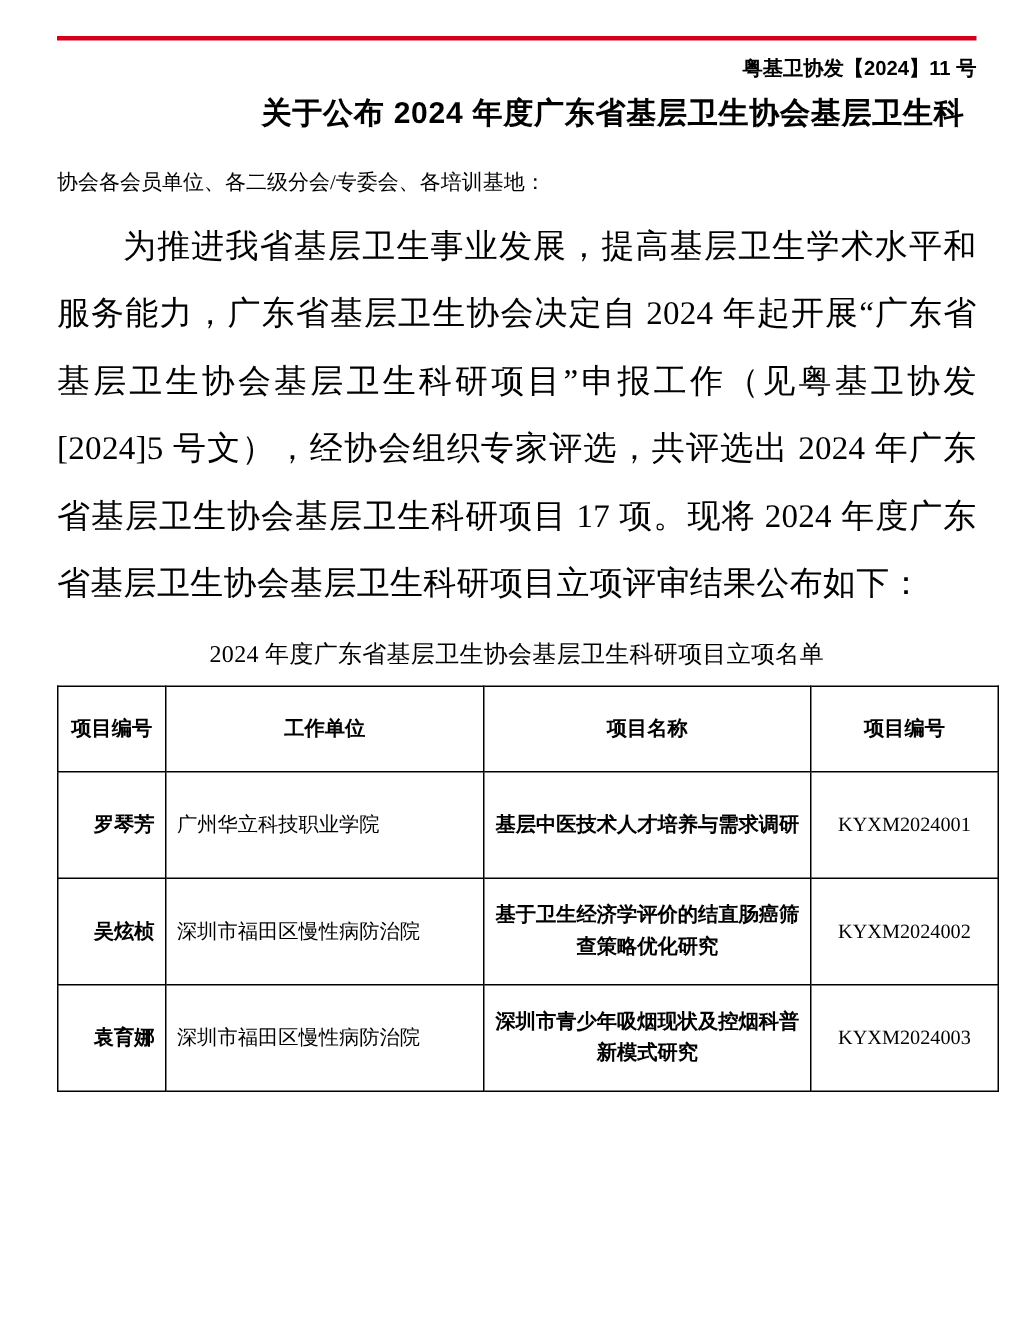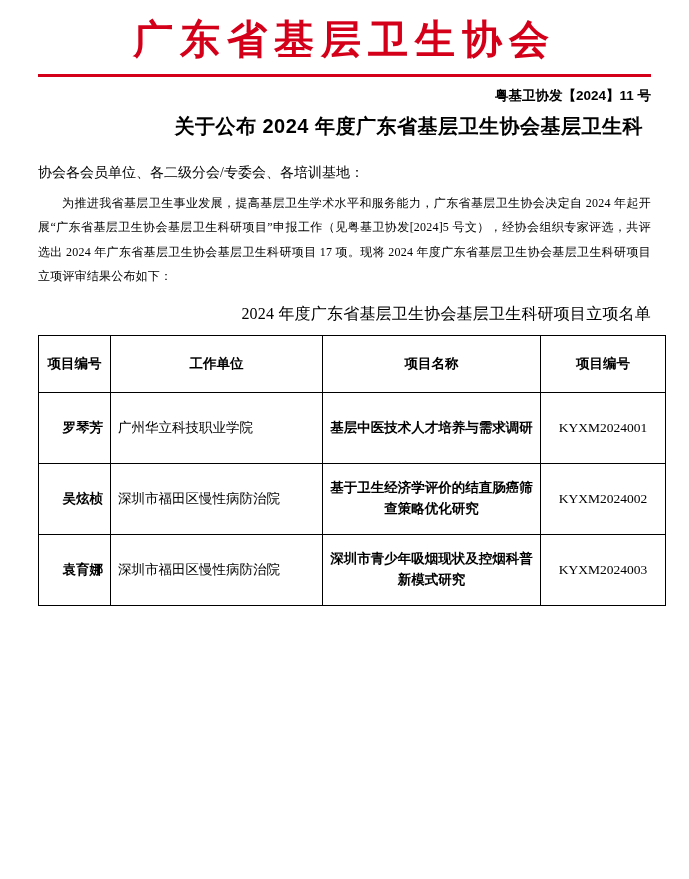--- a/index.html
+++ b/index.html
@@ -55,30 +55,30 @@
     line-height: 1.75;
     letter-spacing: 0.5px;
     margin: 0 8px 16px 8px;
   }
   .salutation {
     font-size: 14px;
     line-height: 1.9;
     margin-bottom: 4px;
   }
   .body-para {
-    font-size: 12px;
+    font-size: 22px;
     line-height: 2.05;
     text-align: justify;
     text-indent: 2em;
     letter-spacing: 0.2px;
     margin: 0 0 15px 0;
   }
   .table-caption {
     font-size: 16px;
-    text-align: right;
+    text-align: center;
     margin: 14px 0 10px 0;
     letter-spacing: 0.2px;
   }
   table.project-table {
     width: 100%;
     border-collapse: collapse;
     table-layout: fixed;
   }
   table.project-table th,
   table.project-table td {
@@ -122,21 +122,20 @@
     text-align: center;
     font-size: 13.5px;
   }
 </style>
 </head>
 <body>
 
 <div class="page">
 
   <div class="letterhead">
-    <div class="letterhead-title">广东省基层卫生协会</div>
     <div class="letterhead-rule"></div>
   </div>
 
   <div class="doc-number">粤基卫协发【2024】11 号</div>
 
   <div class="doc-title">
     <div>关于公布 2024 年度广东省基层卫生协会基层卫生科</div>
   </div>
 
   <div class="salutation">协会各会员单位、各二级分会/专委会、各培训基地：</div>

